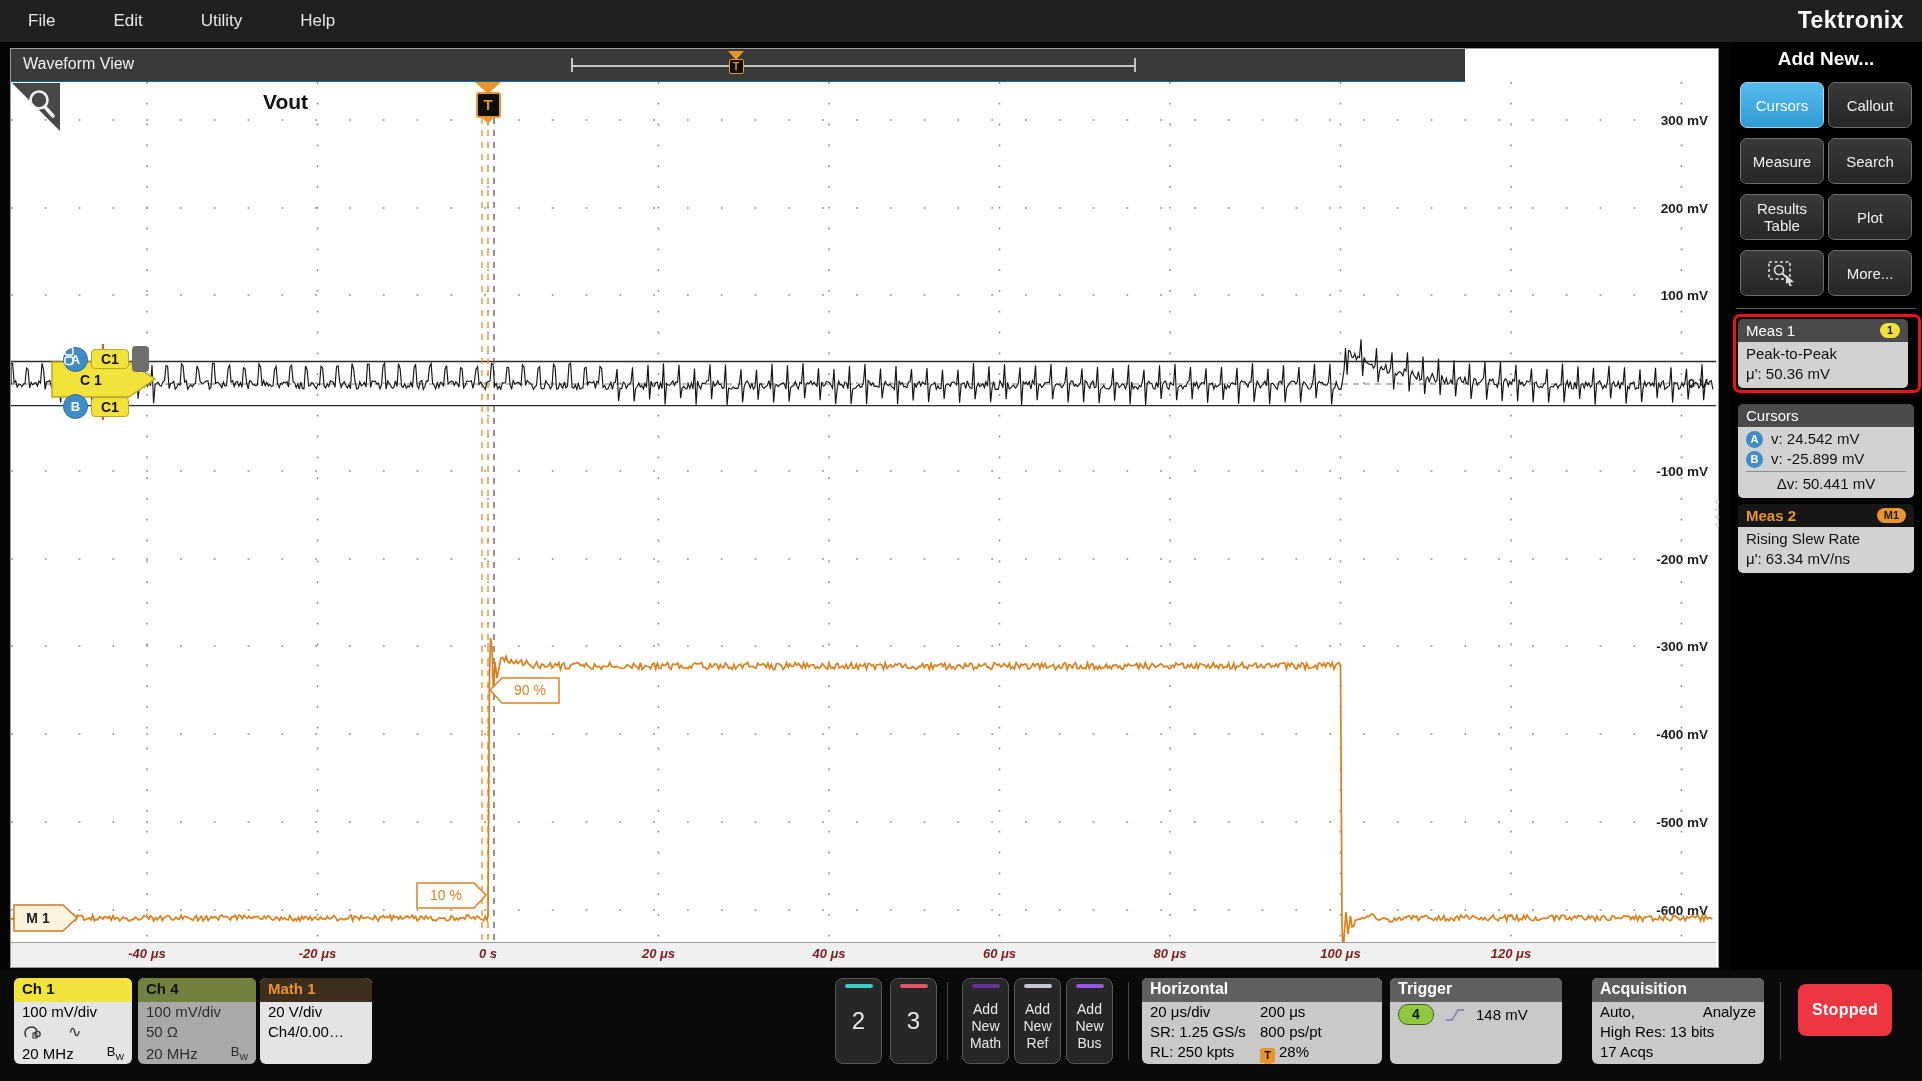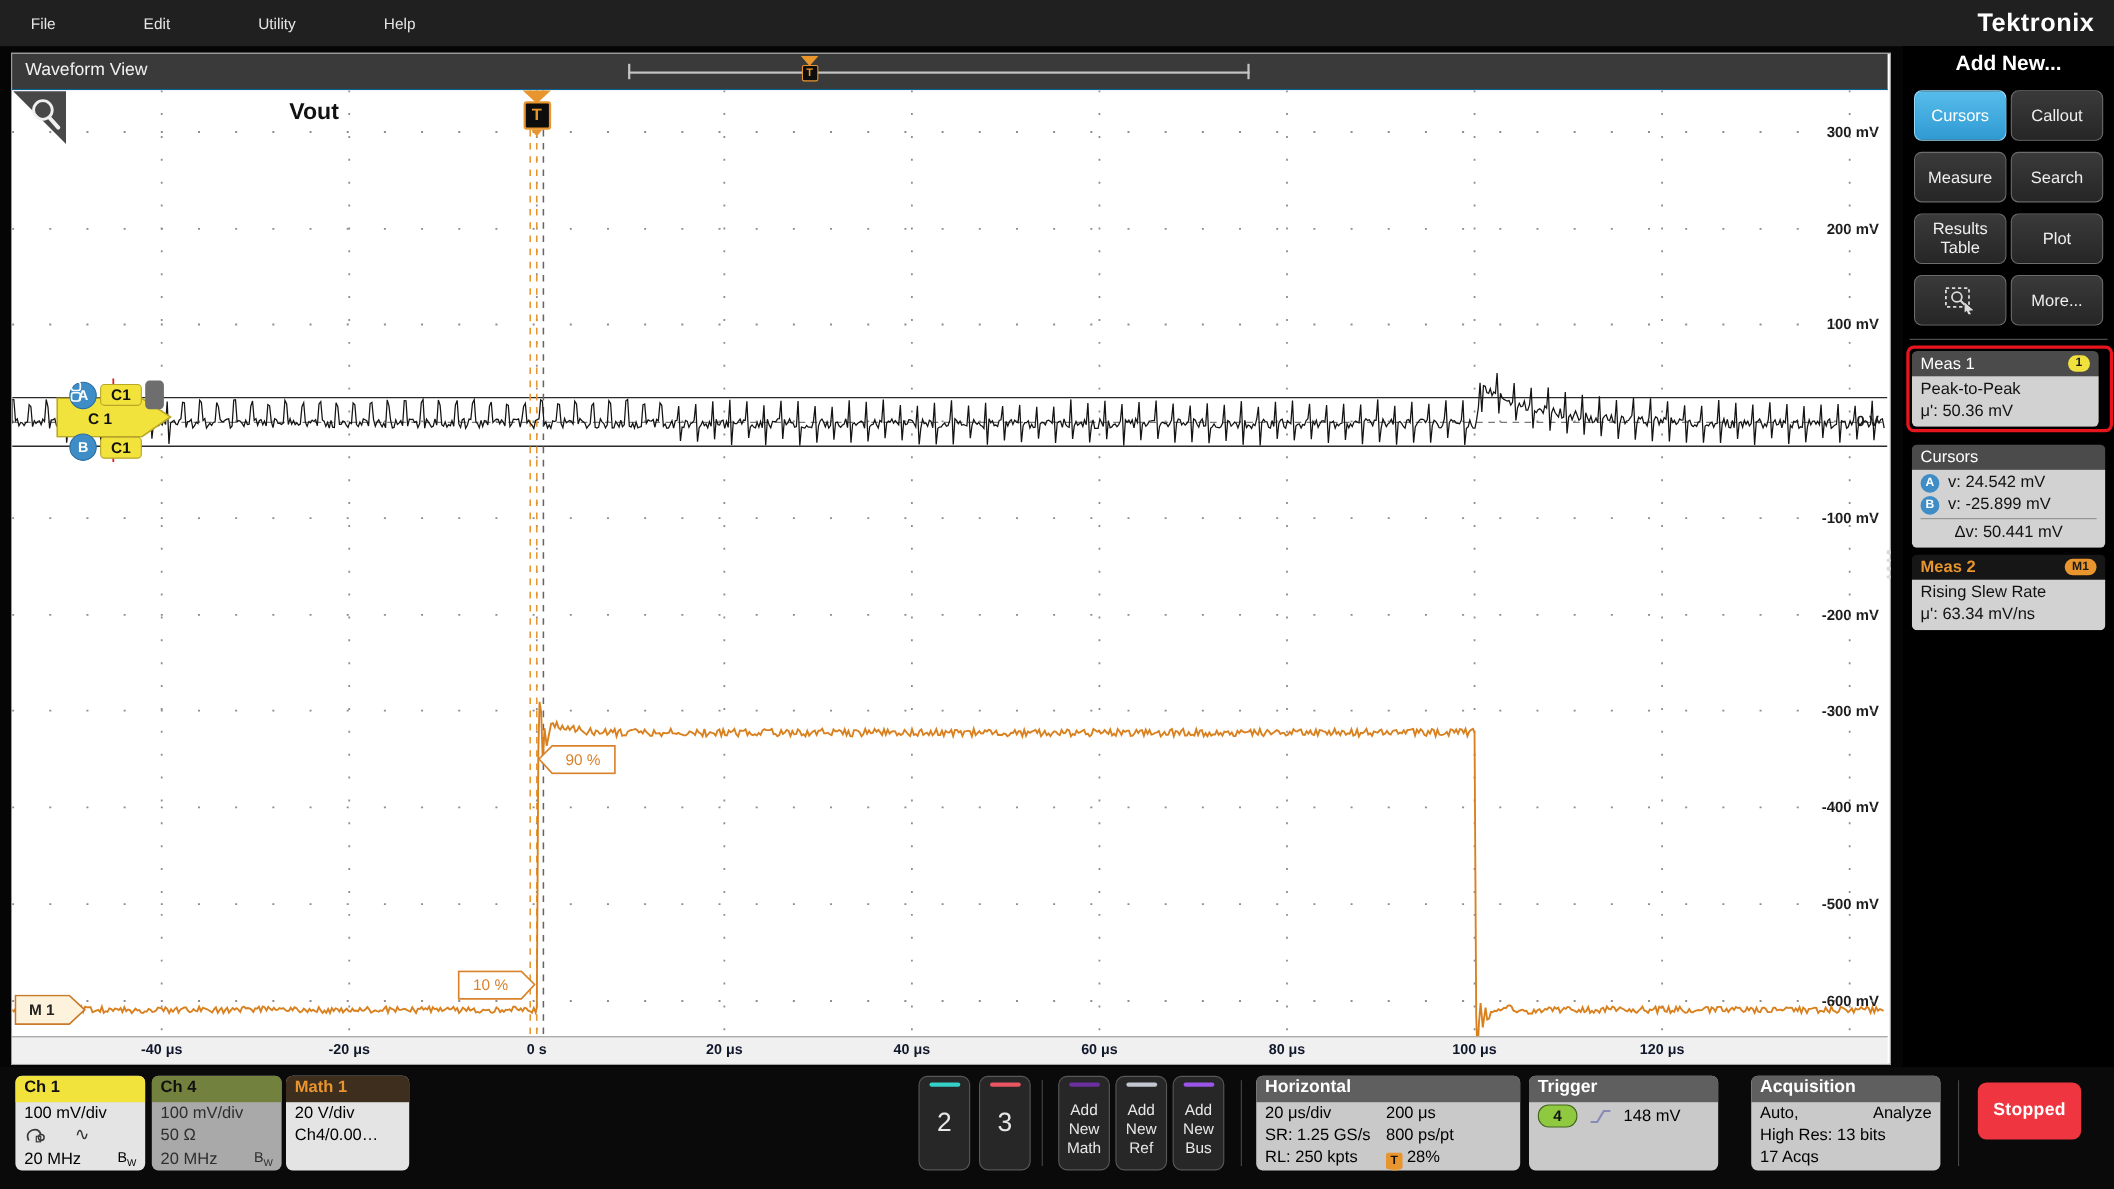--- a/index.html
+++ b/index.html
@@ -1,25 +1,25 @@
 <!DOCTYPE html>
 <html><head>
 <meta charset="utf-8">
 <style>
   html,body{margin:0;padding:0;background:#050505;width:1922px;height:1081px;overflow:hidden;
     font-family:"Liberation Sans",sans-serif;-webkit-font-smoothing:antialiased;}
   .abs{position:absolute;}
   
   #menubar{left:0;top:0;width:1922px;height:42px;background:#202020;display:flex;align-items:center;}
-  #menubar .mitem{color:#e6e6e6;font-size:14px;padding:0 40px;cursor:default;}
+  #menubar .mitem{color:#e6e6e6;font-size:17px;padding:0 29px;cursor:default;}
   #menubar .mitem:first-child{padding-left:28px;}
   #logo{position:absolute;right:18px;top:7px;color:#fff;font-size:23px;font-weight:bold;letter-spacing:.5px;}
   
   #panel{left:10px;top:48px;width:1707px;height:918px;background:#fff;border:1px solid #9b9b9b;}
-  #titlebar{left:0;top:0;width:1705px;height:32px;background:#3a3a3a;border-bottom:1px solid #0369a1;}
+  #titlebar{left:0;top:0;width:1454px;height:32px;background:#3a3a3a;border-bottom:3px solid #0369a1;}
   #titlebar .ttl{position:absolute;left:12px;top:6px;color:#f2f2f2;font-size:16px;}
   .bracket-line{position:absolute;top:16px;height:2px;background:#c4c4c4;}
   .bracket-tick{position:absolute;top:9px;width:2px;height:14px;background:#c4c4c4;}
   #tb-trig{position:absolute;left:712px;top:2px;width:26px;}
   #tb-trig .tri{width:0;height:0;border-left:8px solid transparent;border-right:8px solid transparent;border-top:9px solid #e8952e;margin:0 auto;}
   #tb-trig .sq{width:13px;height:13px;margin:-1px auto 0;background:#0d0d0d;border:1.5px solid #e8952e;border-radius:2px;
     color:#e8952e;font-size:10px;font-weight:bold;text-align:center;line-height:13px;}
   #grat{left:0;top:33px;width:1705px;height:860px;background:#fff;overflow:hidden;}
   #grat svg{position:absolute;left:0;top:0;z-index:2;}
   #ylabels span{position:absolute;right:8px;transform:translateY(-50%);font-size:13.5px;font-weight:bold;color:#1c1c1c;z-index:1;white-space:nowrap;}
@@ -34,21 +34,21 @@
   
   .cursor-badge{display:flex;align-items:center;gap:3px;z-index:4;}
   .cb-circle{width:23px;height:23px;border-radius:50%;background:#3f8dc6;border:1px solid #2b6ea3;color:#fff;
     font-weight:bold;font-size:13px;text-align:center;line-height:23px;}
   .cb-tag{background:#f2e23c;border:1px solid #b9a728;border-radius:4px;color:#111;font-weight:bold;font-size:14px;padding:1px 9px;}
   .cb-link{width:17px;height:26px;background:#6e6e6e;border-radius:4px;display:flex;align-items:center;justify-content:center;}
   .flag{position:absolute;z-index:4;}
   .flag text{font-size:14px;}
   #magnifier{left:1642px;top:6px;z-index:5;}
   #xaxis{left:0;top:893px;width:1705px;height:24px;background:#f0f0f0;border-top:1px solid #9b9b9b;}
-  #xaxis span{position:absolute;top:3px;transform:translateX(-50%);font-size:13px;font-weight:bold;color:#0f172a;white-space:nowrap;}
+  #xaxis span{position:absolute;top:3px;transform:translateX(-50%);font-size:13px;font-weight:bold;color:#7f1d1d;white-space:nowrap;font-style:italic;}
   
   #sidebar{left:1730px;top:42px;width:192px;height:1039px;background:#000;}
   #addnew-title{left:0;top:6px;width:100%;text-align:center;color:#fff;font-size:19px;font-weight:bold;}
   .sbtn{position:absolute;width:84px;height:46px;background:linear-gradient(#3a3a3a,#262626);border:1px solid #6d6d6d;border-radius:7px;
     color:#efefef;font-size:15px;display:flex;align-items:center;justify-content:center;text-align:center;line-height:17px;cursor:pointer;box-sizing:border-box;}
   .sbtn.active{background:linear-gradient(#57bcec,#2f9ad2);border-color:#9adcf8;color:#fff;}
   #sb-divider{left:6px;top:266px;width:180px;height:1px;background:#585858;}
   .card{position:absolute;width:176px;border-radius:5px;overflow:hidden;}
   .card .chead{background:#4b4b4b;color:#fff;font-size:15px;padding:3px 8px;display:flex;align-items:center;}
   .card .cbody{background:#d2d2d2;color:#111;font-size:15px;padding:2px 8px 4px;}

